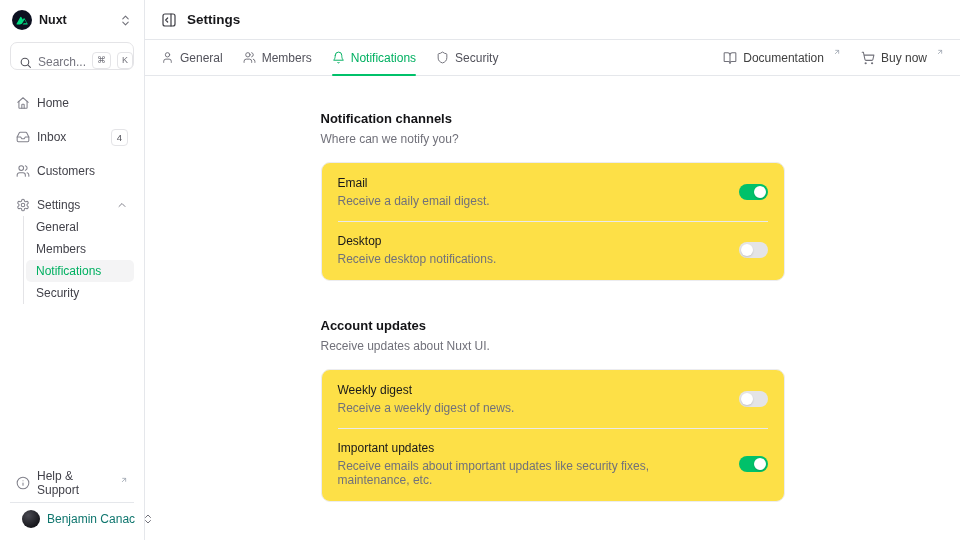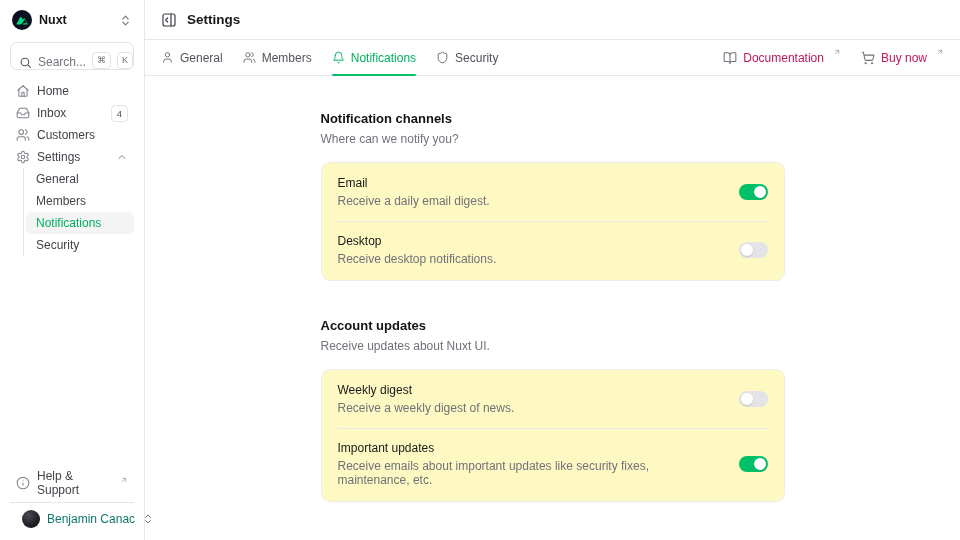--- a/index.html
+++ b/index.html
@@ -17,21 +17,21 @@
   .icon-btn { display:flex; align-items:center; color:#71717a; cursor:pointer; background:none; border:none; }
 
   .search { margin:6px 10px 10px; height:28px; border:1px solid #e4e4e7; border-radius:7px;
     display:flex; align-items:flex-end; gap:6px; padding:0 5px 0 8px; cursor:text; background:#fff; }
   .search-text { flex:1; font-size:12px; color:#74747e; }
   .kbd { font-size:9px; line-height:1; border:1px solid #e4e4e7; border-radius:4px;
     padding:3px 4px; color:#71717a; background:#fff; }
 
   .nav { padding:0 10px; }
   .nav-item { display:flex; align-items:center; gap:7px; height:22px; padding:0 6px;
-    border-radius:5px; color:#42424a; font-size:12px; cursor:pointer; }
+    border-radius:5px; color:#42424a; font-size:12px; cursor:pointer;margin-top:12px; }
   .nav-item .nico { color:#82828c; display:flex; }
   .nav-item .trail { margin-left:auto; display:flex; align-items:center; }
   .badge { font-size:9.5px; border:1px solid #e4e4e7; border-radius:4px; padding:2px 5px;
     color:#52525b; background:#fff; }
   .subnav { margin-left:13px; border-left:1px solid #e4e4e7; }
   .sub-item { display:flex; align-items:center; height:22px; margin-left:2px; padding:0 10px;
     font-size:12px; color:#42424a; border-radius:5px; cursor:pointer; }
   .sub-item.active { color:#00b061; background:#f4f4f5; }
 
   .sb-footer { margin-top:auto; padding:0 10px 4px; }
@@ -52,29 +52,29 @@
   .tabbar { height:36px; flex-shrink:0; display:flex; align-items:center; gap:20px;
     padding:0 16px; border-bottom:1px solid #e5e7eb; }
   .tab { display:flex; align-items:center; gap:6px; font-size:12px; color:#52525b;
     height:100%; position:relative; cursor:pointer; }
   .tab .tico { color:#71717a; display:flex; }
   .tab.active { color:#00b061; }
   .tab.active .tico { color:#00b061; }
   .tab.active::after { content:""; position:absolute; left:0; right:0; bottom:-1px;
     height:2px; background:#00c16a; border-radius:2px; }
   .tb-spacer { flex:1; }
-  .tb-action { display:flex; align-items:flex-start; gap:6px; font-size:12px; color:#be185d; cursor:pointer; }
+  .tb-action { display:flex; align-items:flex-start; gap:6px; font-size:12px; color:#404040; cursor:pointer; }
   .tb-action .tico { color:#71717a; display:flex; }
 
   .content { flex:1; overflow:auto; padding:35px 0 24px; }
   .col { width:464px; margin:0 auto; }
   .section + .section { margin-top:37px; }
   .sec-title { font-size:13px; font-weight:700; color:#131316; }
   .sec-sub { font-size:12px; color:#71717a; margin-top:6px; }
-  .card { margin-top:16px; background:#fef9c3; border:1px solid #ececef; border-radius:9px;
+  .card { margin-top:16px; background:#fde047; border:1px solid #ececef; border-radius:9px;
     padding:1px 16px; }
   .row { display:flex; align-items:center; gap:16px; padding:12px 0 13px; }
   .row + .row { border-top:1px solid #e9e9ec; }
   .row-text { flex:1; }
   .row-label { font-size:12px; font-weight:500; color:#18181b; }
   .row-desc { font-size:12px; color:#71717a; margin-top:4px; }
   .toggle { width:29px; height:16px; border-radius:999px; background:#e4e4e7;
     position:relative; flex-shrink:0; cursor:pointer; border:none; }
   .toggle::after { content:""; position:absolute; top:2px; left:2px; width:12px; height:12px;
     border-radius:50%; background:#fff; box-shadow:0 1px 2px rgba(0,0,0,.15); }

